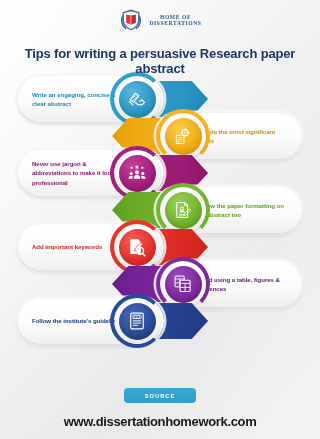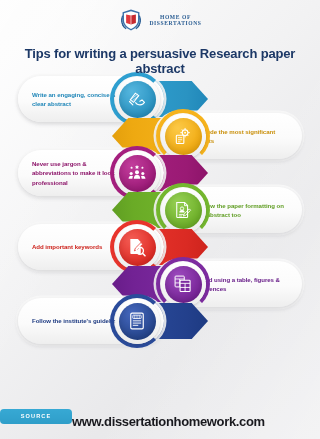--- a/index.html
+++ b/index.html
@@ -100,21 +100,21 @@
     position:absolute; inset:8.5px; border-radius:50%;
     display:flex; align-items:center; justify-content:center;
     box-shadow:inset 0 -3px 7px rgba(0,0,0,.12);
   }
   .disc svg{ width:20px; height:20px; display:block; }
 
   
   .footer{
     position:absolute; left:0; bottom:0; width:320px;
     z-index:4;
-    display:flex; flex-direction:row; align-items:center;
+    display:flex; flex-direction:column; align-items:center;
     padding-bottom:10px;
   }
   .source-btn{
     width:72px; height:15px; border-radius:4px;
     background:linear-gradient(180deg,#37a9d4,#2f9ec9);
     color:#ffffff; font-size:5.6px; font-weight:700; letter-spacing:1.1px;
     display:flex; align-items:center; justify-content:center;
     border:none; cursor:pointer;
   }
   .site-url{

